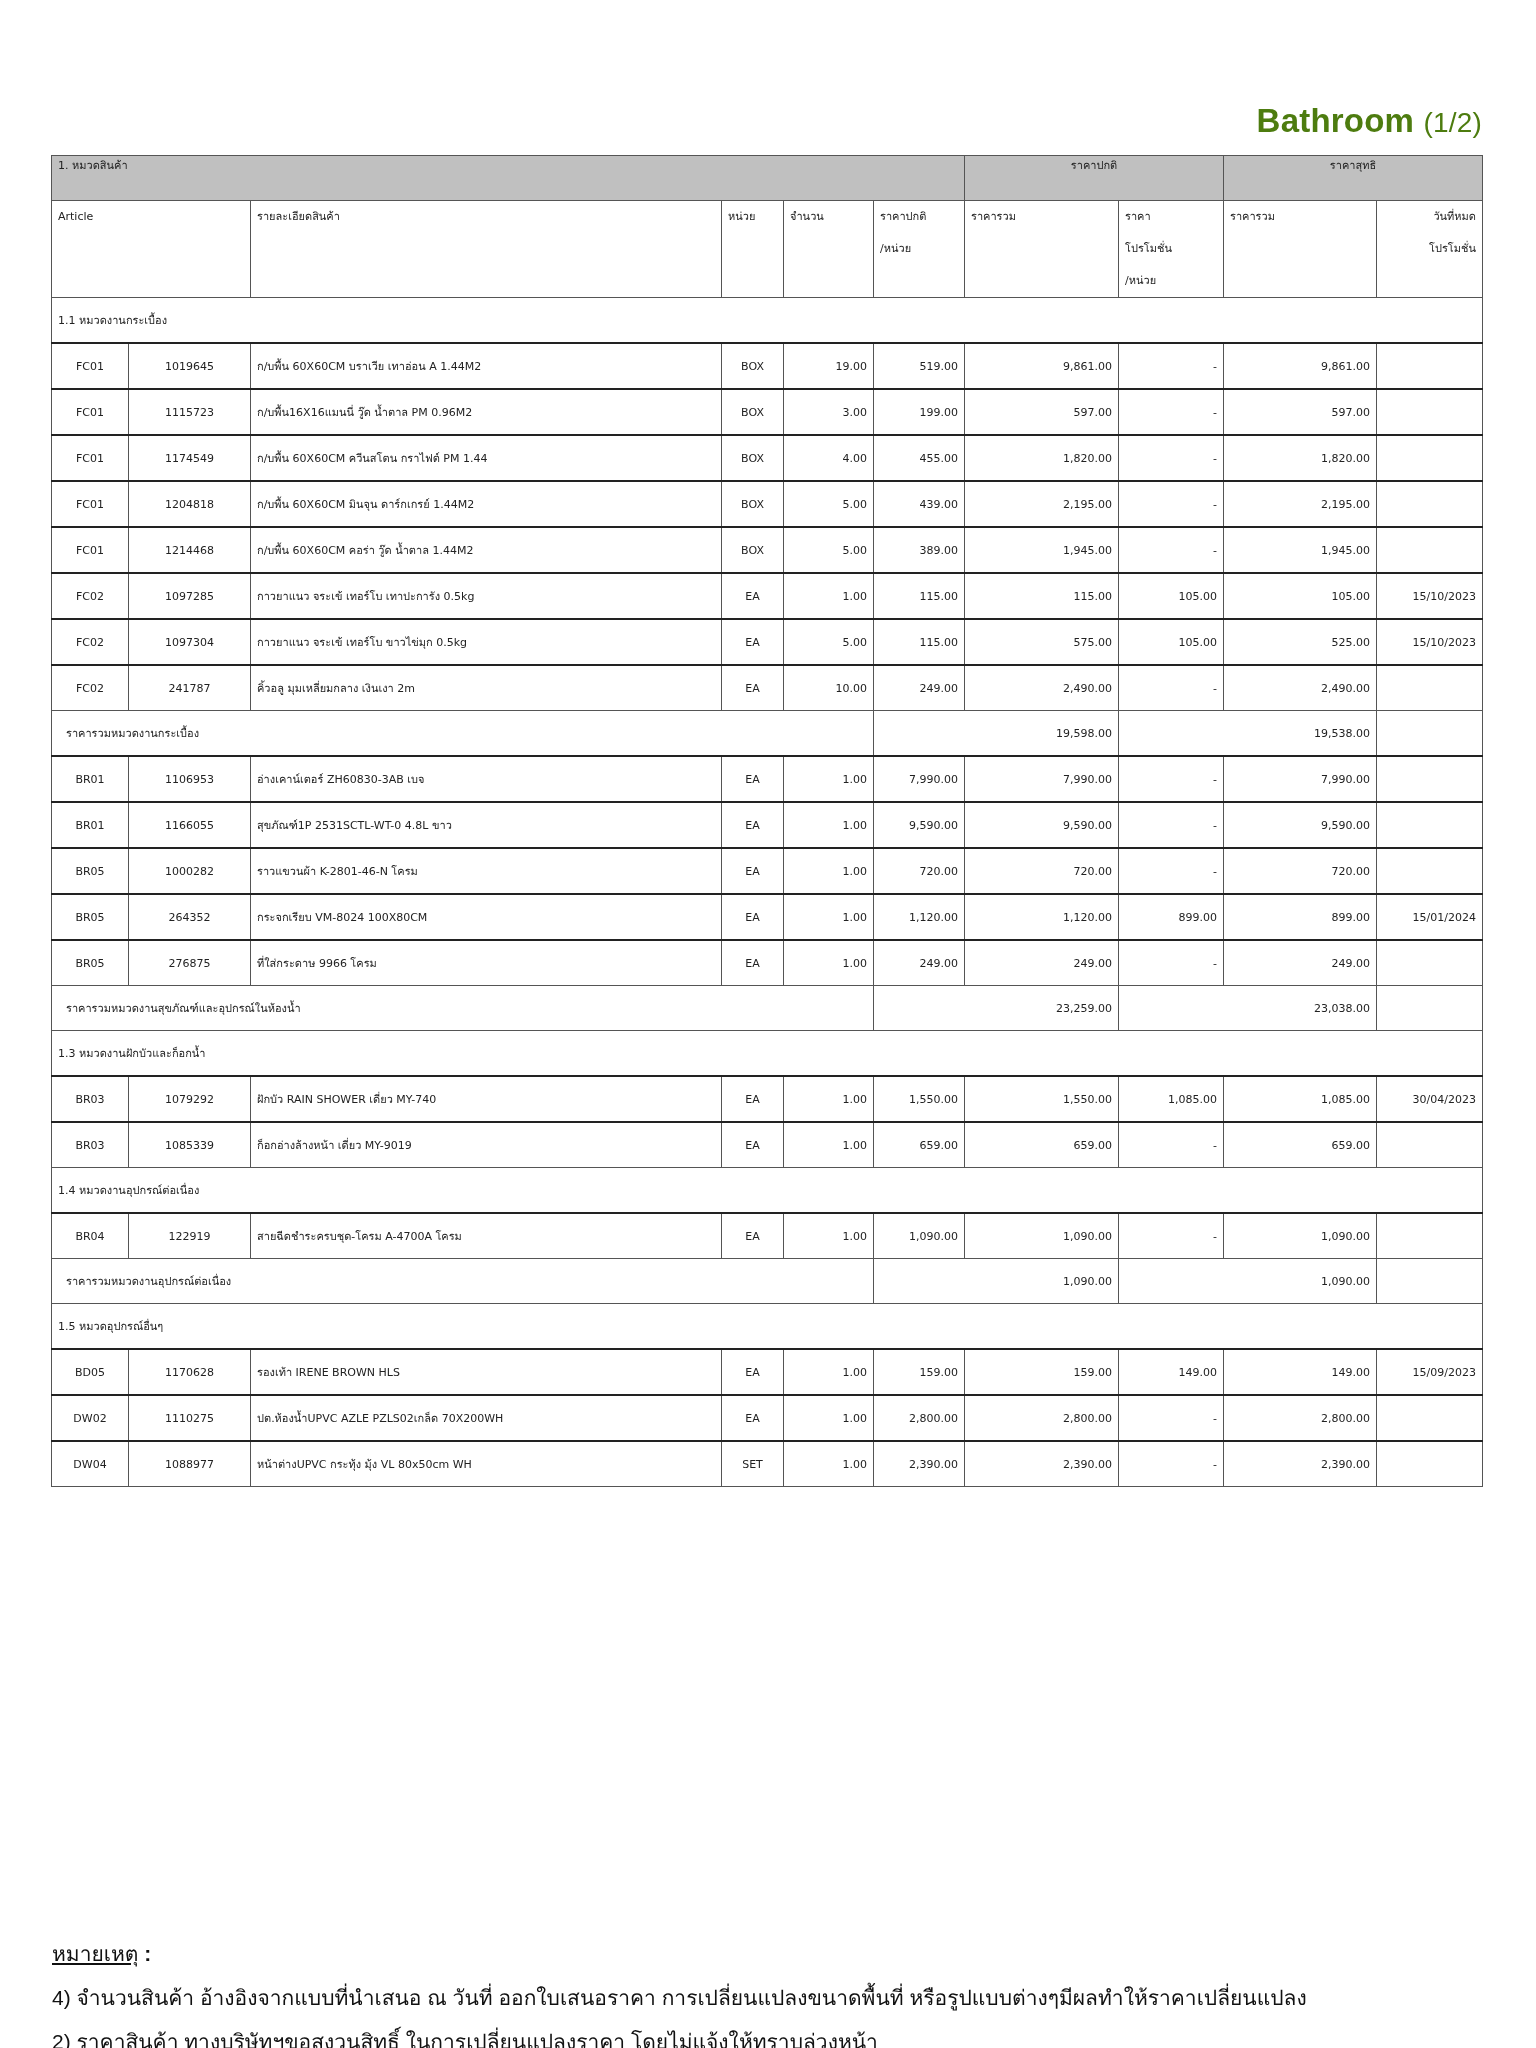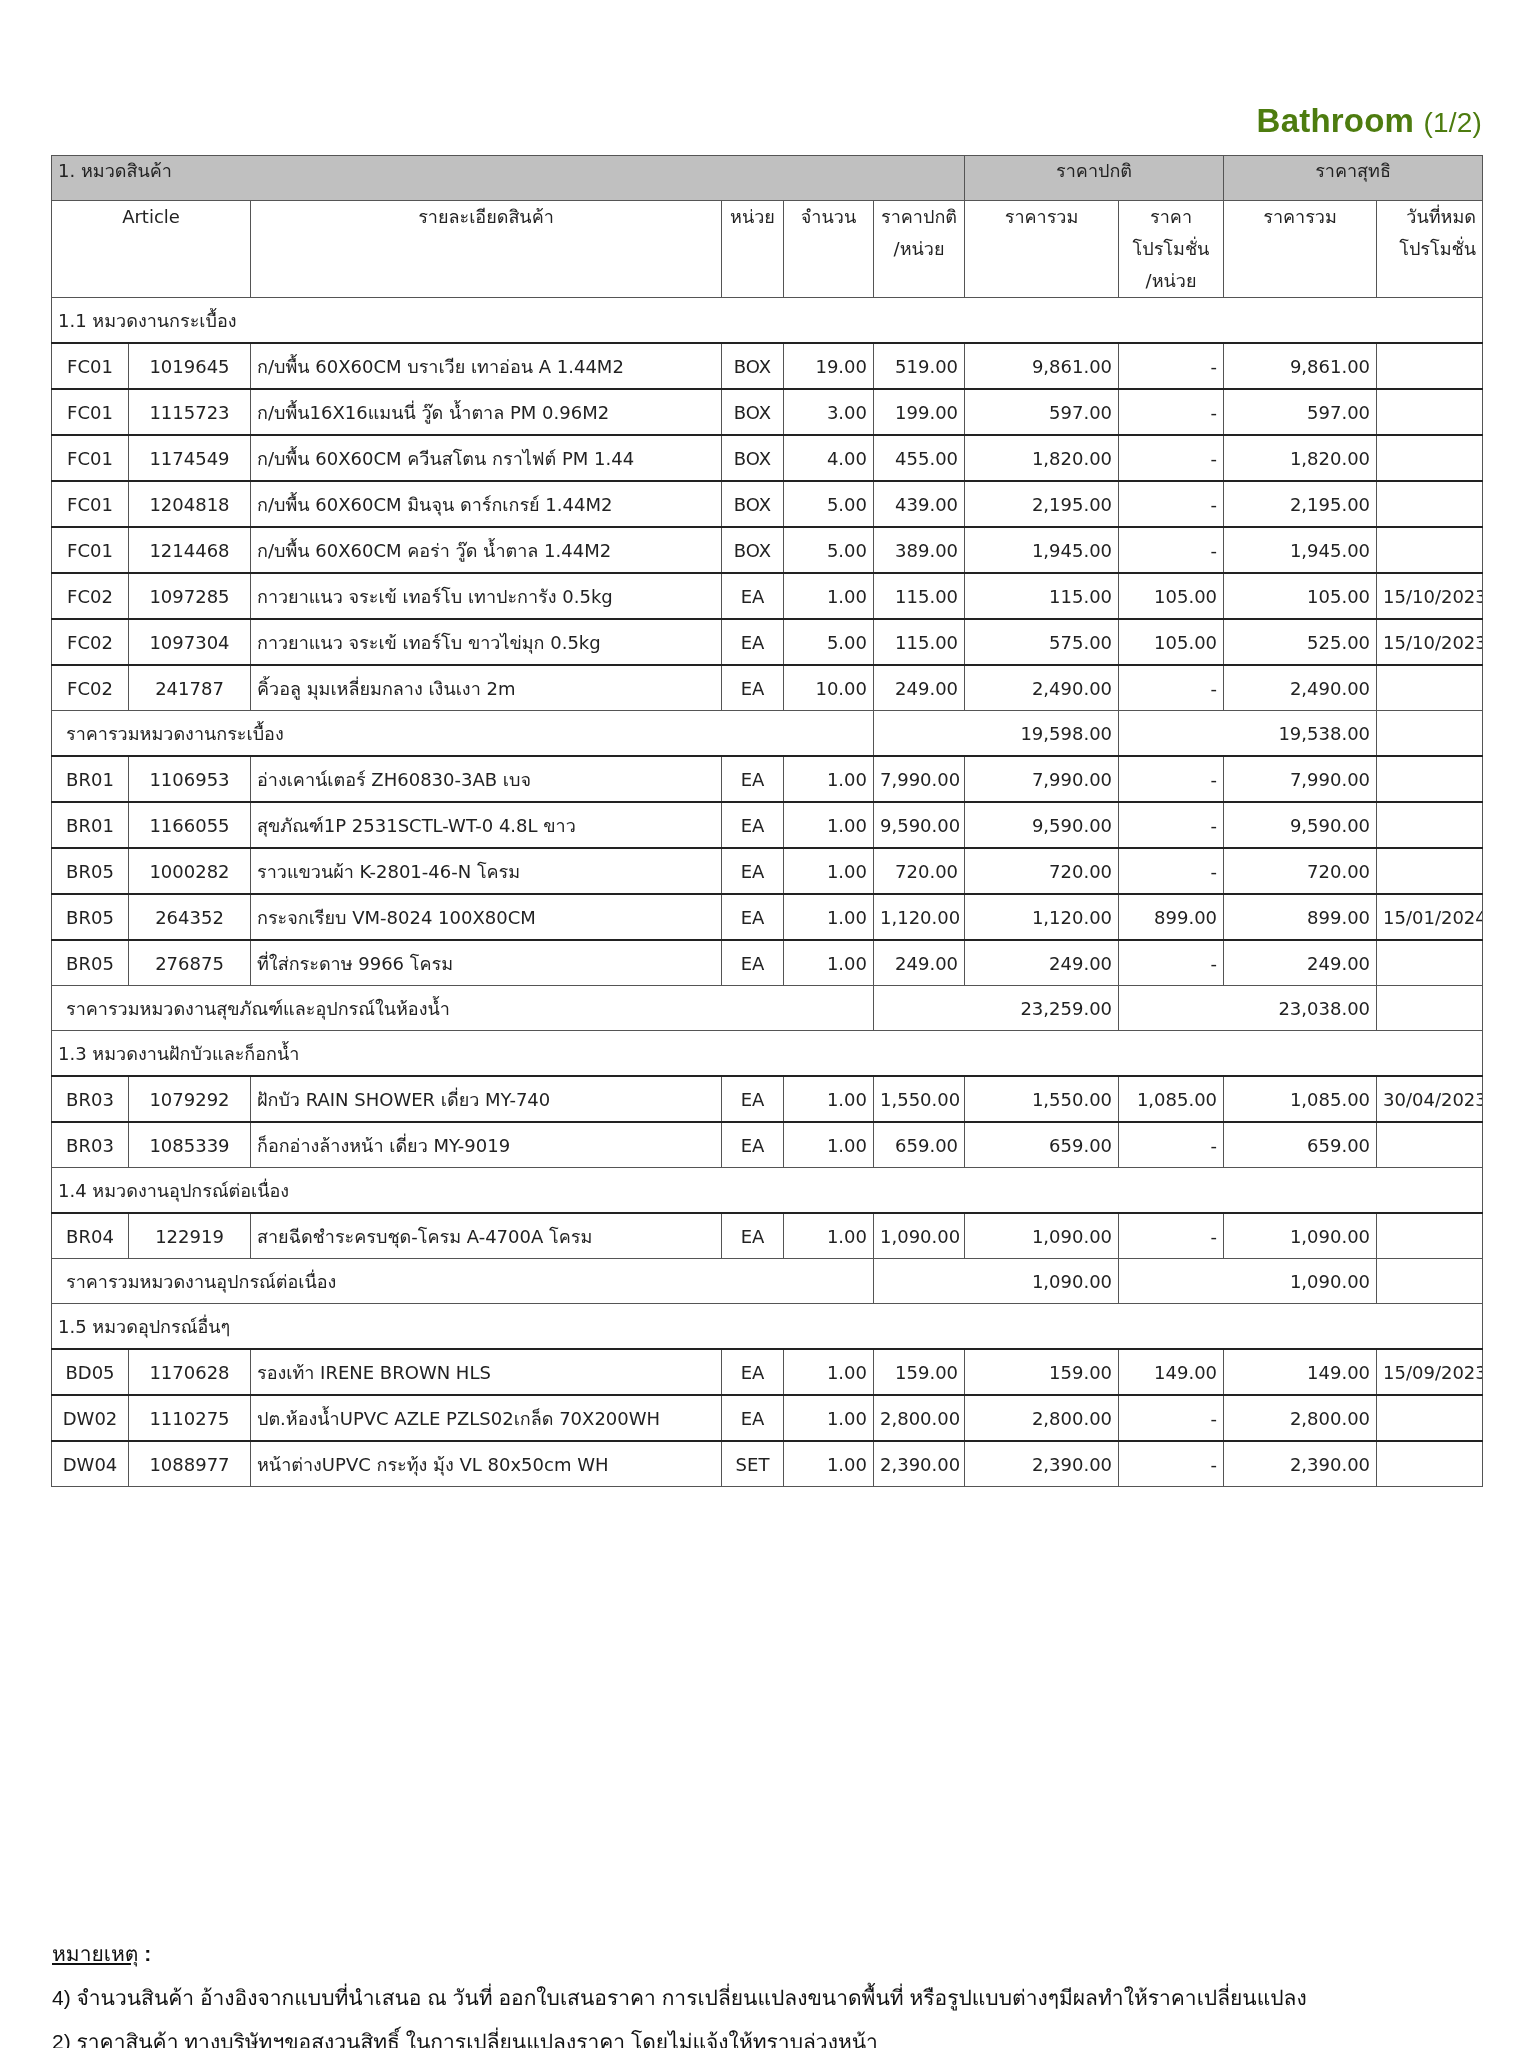--- a/index.html
+++ b/index.html
@@ -2,25 +2,25 @@
 <html><head>
 <meta charset="utf-8">
 <style>
   html, body { margin:0; padding:0; background:#ffffff; }
   body { width:1536px; height:2048px; position:relative; overflow:hidden;
          font-family:"DejaVu Sans", "Liberation Sans", sans-serif; color:#222; }
   .title { position:absolute; right:54px; top:102px; font-family:"Liberation Sans", sans-serif;
            font-weight:bold; font-size:33px; color:#4d7c0f; letter-spacing:0.2px; }
   .title .paren { font-weight:normal; font-size:28px; }
   table.q { position:absolute; left:51px; top:155px; border-collapse:collapse; table-layout:fixed;
-            width:1431px; font-size:18px; }
+            width:1431px; font-size:11px; }
   table.q td { border:1.5px solid #555; padding:0 6px; height:44px; overflow:hidden; white-space:nowrap; }
   table.q tr.row td { border-top:2.5px solid #222; }
   .grey td { background:#c0c0c0; vertical-align:top; padding-top:8px; height:83px; }
-  .colhead td { vertical-align:top; padding-top:8px; height:96px; text-align:center; line-height:32px; }
+  .colhead td { vertical-align:top; padding-top:8px; height:96px; text-align:left; line-height:32px; }
   .ctr { text-align:center; }
   .rt { text-align:right; }
   .lf { text-align:left; }
   .section td { text-align:left; }
   .subtotal td.label { padding-left:14px; }
   .notes { position:absolute; left:52px; top:1932px; font-family:"Liberation Sans", sans-serif;
            font-size:21px; color:#111; line-height:44px; }
   .notes .head { text-decoration:underline; }
   .notes .colon { font-weight:bold; }
 </style>

